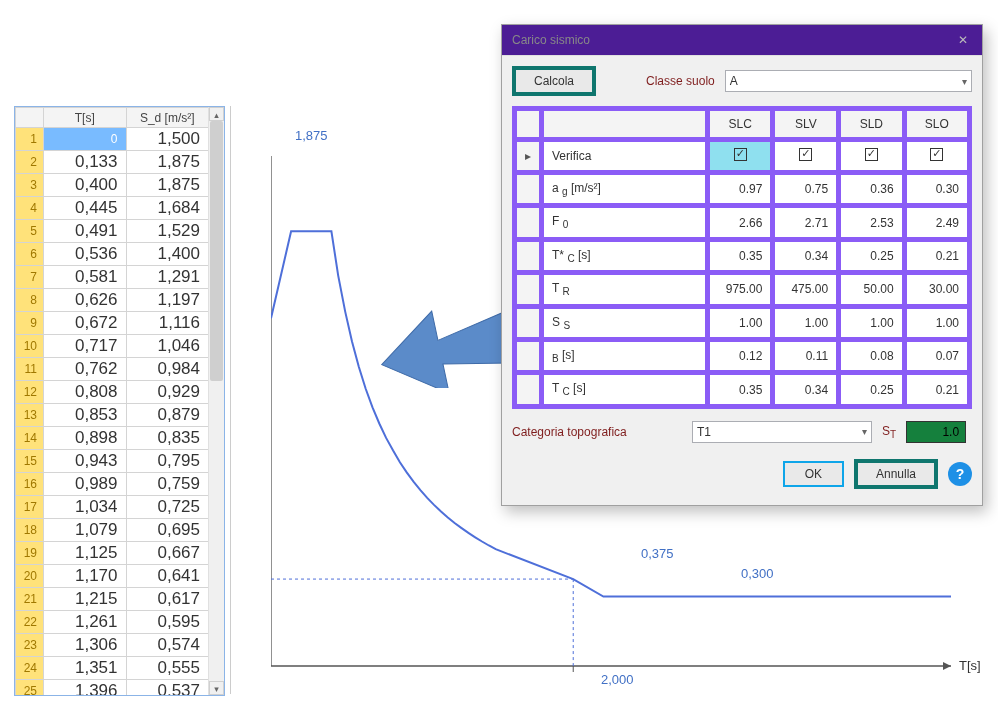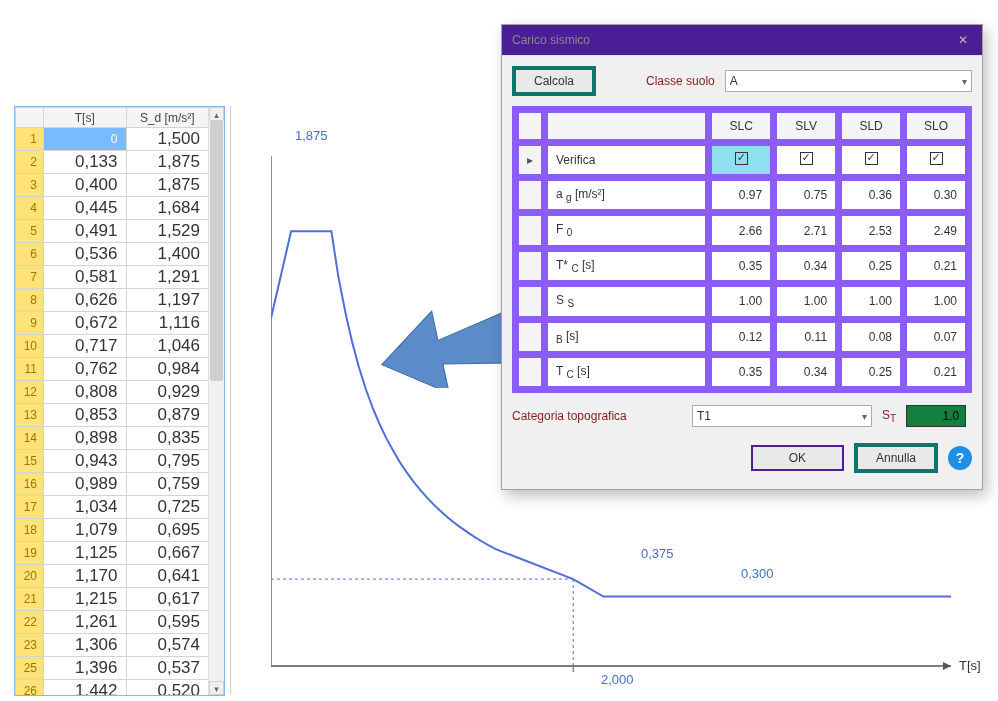--- a/index.html
+++ b/index.html
@@ -203,21 +203,21 @@
     margin-left: 6px;
   }
   .combo.mid { flex: none; width: 180px; }
 
   .param-table {
     border-collapse: collapse;
     width: 100%;
     background: #fff;
   }
   .param-table th, .param-table td {
-    border: 7px solid #8b5cf6;
+    border: 5px solid #8b5cf6;
     font-size: 12px;
     padding: 6px 8px;
     text-align: center;
     box-sizing: border-box;
     height: 30px;
   }
   .param-table th {
     background: #f4f4f4;
     font-weight: normal;
   }
@@ -278,22 +278,22 @@
 
   .dlg-actions {
     display: flex;
     justify-content: flex-end;
     align-items: center;
     gap: 10px;
     margin-top: 16px;
     padding-bottom: 6px;
   }
   .btn-ok {
-    border: 2px solid #4c1d95;
-    padding: 4px 36px;
+    border: 2px solid #0ea5e9;
+    padding: 4px 20px;
   }
   .help-badge {
     width: 24px;
     height: 24px;
     border-radius: 50%;
     background: #1e90e6;
     color: #fff;
     font-weight: bold;
     display: inline-flex;
     align-items: center;
@@ -424,20 +424,25 @@
           </tr>
           <tr>
             <td class="rownum">22</td>
             <td class="val">1,261</td>
             <td class="val">0,595</td>
           </tr>
           <tr>
             <td class="rownum">23</td>
             <td class="val">1,306</td>
             <td class="val">0,574</td>
+          </tr>
+          <tr>
+            <td class="rownum">24</td>
+            <td class="val">1,351</td>
+            <td class="val">0,555</td>
           </tr>
           <tr>
             <td class="rownum">25</td>
             <td class="val">1,396</td>
             <td class="val">0,537</td>
           </tr>
           <tr>
             <td class="rownum">26</td>
             <td class="val">1,442</td>
             <td class="val">0,520</td>
@@ -539,20 +544,28 @@
           <tr>
             <td class="row-handle"></td>
             <td class="param-name">T* <sub>C</sub> [s]</td>
             <td class="val-cell">0.35</td>
             <td class="val-cell">0.34</td>
             <td class="val-cell">0.25</td>
             <td class="val-cell">0.21</td>
           </tr>
           <tr>
             <td class="row-handle"></td>
+            <td class="param-name">T <sub>R</sub></td>
+            <td class="val-cell">975.00</td>
+            <td class="val-cell">475.00</td>
+            <td class="val-cell">50.00</td>
+            <td class="val-cell">30.00</td>
+          </tr>
+          <tr>
+            <td class="row-handle"></td>
             <td class="param-name">S <sub>S</sub></td>
             <td class="val-cell">1.00</td>
             <td class="val-cell">1.00</td>
             <td class="val-cell">1.00</td>
             <td class="val-cell">1.00</td>
           </tr>
           <tr>
             <td class="row-handle"></td>
             <td class="param-name"><sub>B</sub> [s]</td>
             <td class="val-cell">0.12</td>

